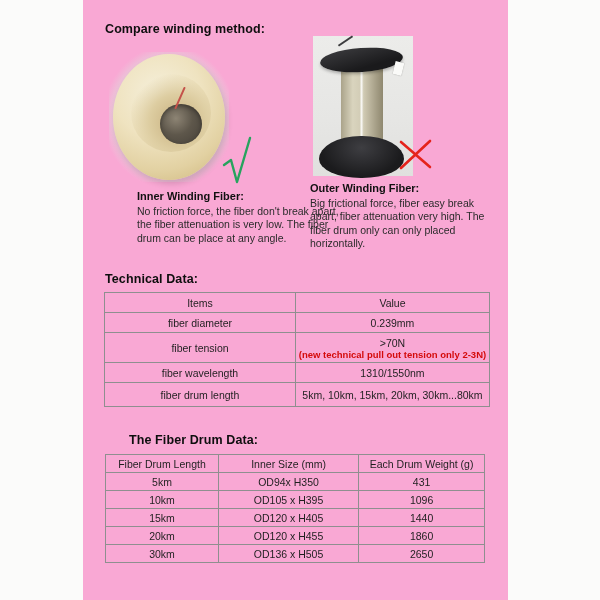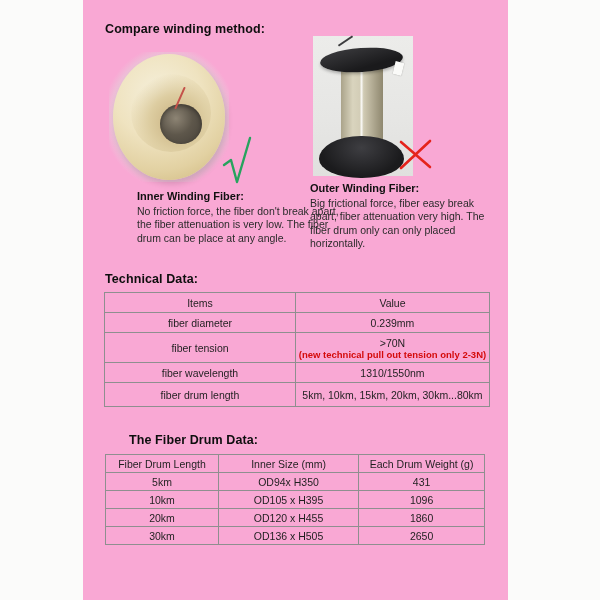--- a/index.html
+++ b/index.html
@@ -162,20 +162,25 @@
       <td>5km</td>
       <td>OD94x H350</td>
       <td>431</td>
     </tr>
     <tr class="r">
       <td>10km</td>
       <td>OD105 x H395</td>
       <td>1096</td>
     </tr>
     <tr class="r">
+      <td>15km</td>
+      <td>OD120 x H405</td>
+      <td>1440</td>
+    </tr>
+    <tr class="r">
       <td>20km</td>
       <td>OD120 x H455</td>
       <td>1860</td>
     </tr>
     <tr class="r">
       <td>30km</td>
       <td>OD136 x H505</td>
       <td>2650</td>
     </tr>
   </tbody>

